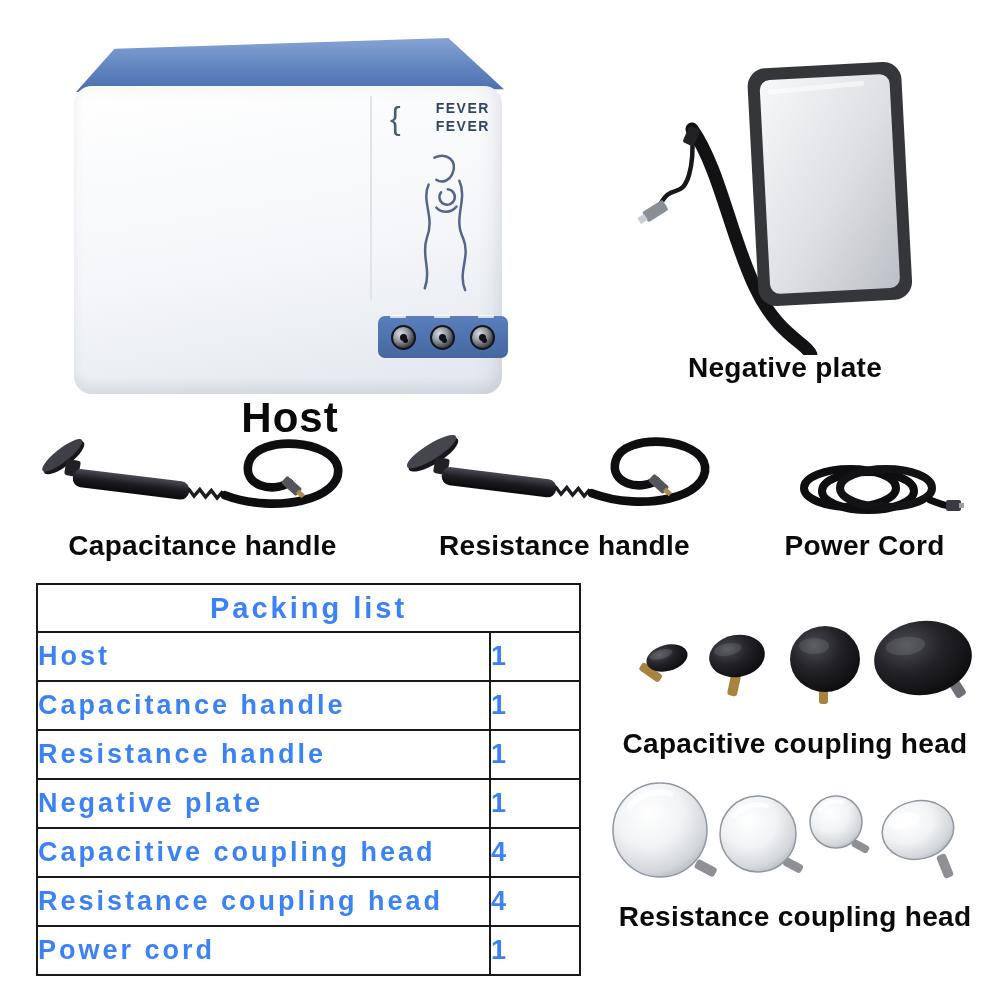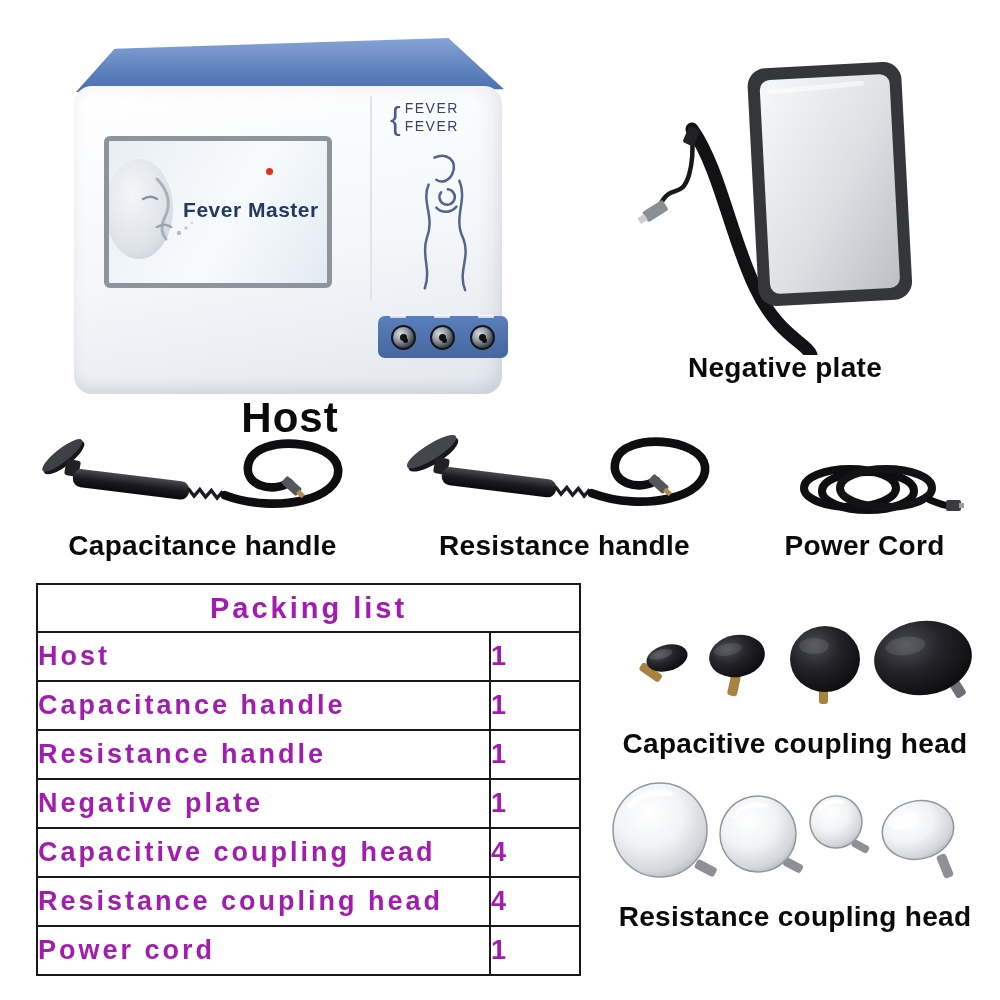--- a/index.html
+++ b/index.html
@@ -41,42 +41,42 @@
   .screen-text {
     position:absolute; left:34%; top:40%;
     font-size:21px; font-weight:700; color:#223a63; letter-spacing:.5px;
   }
   .red-dot { position:absolute; left:72%; top:19%; width:7px; height:7px;
     border-radius:50%; background:#e03020; }
   .machine-logo { position:absolute; left:316px; top:14px; width:110px;
     display:flex; align-items:center; gap:4px; color:#33456a; }
   .logo-brace { font-size:32px; font-weight:400; line-height:1; color:#4a5b7e; }
   .logo-lines { display:flex; flex-direction:column; }
-  .logo-lines span { font-size:14px; font-weight:400; letter-spacing:1.5px; line-height:1.25; }
+  .logo-lines span { font-size:14px; font-weight:700; letter-spacing:1.5px; line-height:1.25;margin-left:31px; }
   .machine-silhouette { position:absolute; left:322px; top:62px; width:96px; height:148px; }
   .machine-ports {
     position:absolute; left:304px; top:230px; width:130px; height:42px;
     background: linear-gradient(180deg,#5b7fbd,#44679f); border-radius:7px;
     display:flex; align-items:center; justify-content:space-around; padding:0 6px;
   }
   .port { width:25px; height:25px; border-radius:50%;
     background: radial-gradient(circle at 35% 32%, #d6dade 0%, #9aa0a8 35%, #44474d 70%, #23252a 100%);
     border:2px solid #14151a; position:relative; }
   .port::after { content:""; position:absolute; left:7px; top:7px; width:7px; height:7px;
     border-radius:50%; background:#111216; box-shadow: 2px 3px 0 -1px #0c0d10; }
   .port-tag { position:absolute; top:-1px; width:16px; height:3px; background:rgba(255,255,255,.75); border-radius:1px; }
 
   
   .packing-table {
     position:absolute; left:36px; top:583px; width:545px; height:392px;
     border-collapse:collapse; table-layout:fixed;
   }
   .packing-table th, .packing-table td {
     border:2px solid #191919; vertical-align:middle;
-    font-family:"Liberation Sans", sans-serif; color:#a21caf;
+    font-family:"Liberation Sans", sans-serif; color:#3b82f6;
     letter-spacing:3px; overflow:hidden; white-space:nowrap;
   }
   .packing-table th { font-size:29px; font-weight:700; height:48px; }
   .packing-table td { font-size:27px; font-weight:600; height:49px; }
   .packing-table .qty-col { width:90px; }
 
   
   .plate-wrap { left:635px; top:55px; width:300px; height:300px; }
   .handle-a { left:35px;  top:428px; width:320px; height:96px; }
   .handle-b { left:402px; top:426px; width:320px; height:96px; }
@@ -120,33 +120,20 @@
         <stop offset="1" stop-color="#c4cbd4"></stop>
       </radialGradient>
     </defs>
   </svg>
 
   <div class="abs host-machine">
     <div class="machine-top"></div>
     <div class="machine-body">
       <div class="machine-seam"></div>
 
-      <div class="machine-screen">
-        <svg class="screen-face" viewBox="0 0 92 144">
-          <ellipse cx="34" cy="64" rx="34" ry="50" fill="url(#faceGrad)"></ellipse>
-          <path d="M52,34 C64,46 66,60 60,72 C56,80 56,88 61,94" stroke="#a8b0ba" stroke-width="3" fill="none" stroke-linecap="round"></path>
-          <path d="M38,54 C43,51 48,51 52,54" stroke="#8b95a1" stroke-width="2.5" fill="none" stroke-linecap="round"></path>
-          <path d="M52,82 C57,79 62,79 66,82" stroke="#9aa3ae" stroke-width="2.5" fill="none" stroke-linecap="round"></path>
-          <circle cx="74" cy="88" r="2.2" fill="#b4bcc5"></circle>
-          <circle cx="81" cy="83" r="1.7" fill="#c2c8d0"></circle>
-          <circle cx="87" cy="78" r="1.3" fill="#d0d5db"></circle>
-        </svg>
-        <span class="screen-text">Fever Master</span>
-        <span class="red-dot"></span>
-      </div>
 
       <div class="machine-logo">
         <span class="logo-brace">{</span>
         <span class="logo-lines">
           <span>FEVER</span>
           <span>FEVER</span>
         </span>
       </div>
 
       <svg class="machine-silhouette" viewBox="0 0 100 150">

